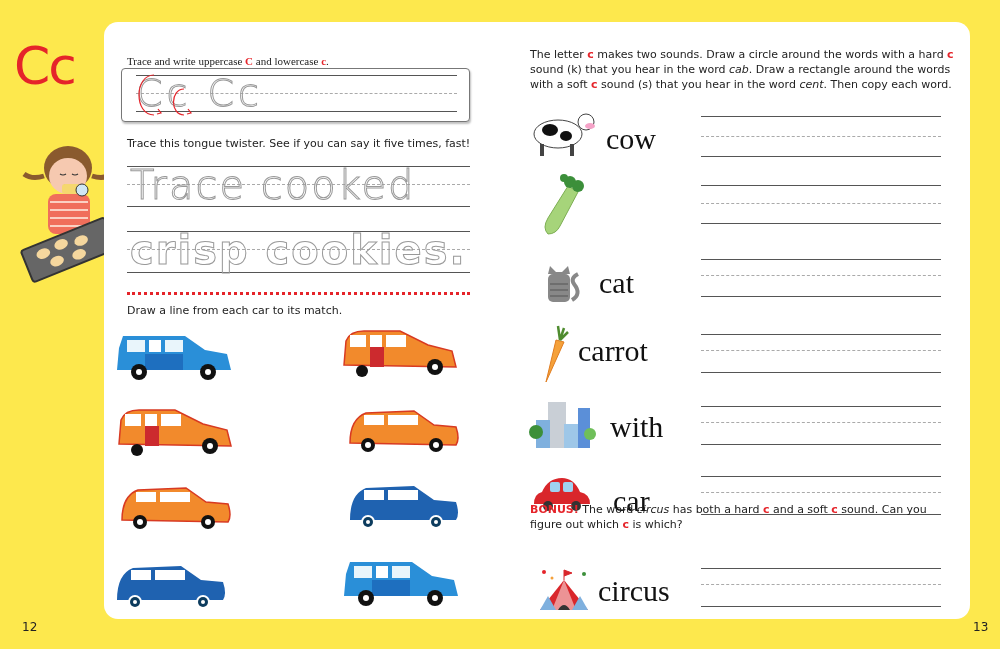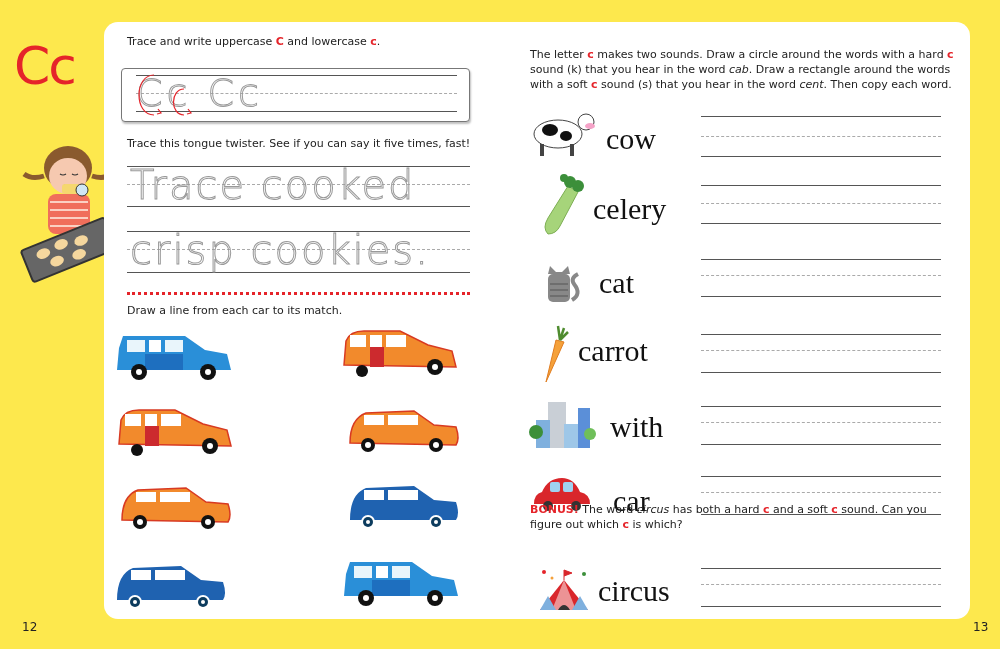--- a/index.html
+++ b/index.html
@@ -82,21 +82,21 @@
     <ellipse cx="25" cy="106" rx="7" ry="5" fill="#f5d79e"></ellipse>
     <ellipse cx="45" cy="104" rx="7" ry="5" fill="#f5d79e"></ellipse>
     <ellipse cx="65" cy="108" rx="7" ry="5" fill="#f5d79e"></ellipse>
     <ellipse cx="35" cy="118" rx="7" ry="5" fill="#f5d79e"></ellipse>
     <ellipse cx="58" cy="120" rx="7" ry="5" fill="#f5d79e"></ellipse>
   </g>
 </svg>
 
 <div class="panel"></div>
 
-<div class="instr" style="left:127px; top:34px;">
+<div class="instr" style="left:127px; top:54px;font-family:Liberation Serif, serif;">
   <span>Trace and write uppercase </span><span class="red">C</span><span> and lowercase </span><span class="red">c</span><span>.</span>
 </div>
 
 <div class="trace-box">
   <div class="hline" style="left:14px; right:12px; top:6px;"></div>
   <div class="dline" style="left:14px; right:12px; top:24px;"></div>
   <div class="hline" style="left:14px; right:12px; top:42px;"></div>
   <div class="trace-text" style="left:14px; top:2px; font-size:38px; letter-spacing:4px;">Cc  Cc</div>
   <svg style="position:absolute;left:10px;top:2px;" width="66" height="46">
     <path d="M22 4 C2 4 2 44 22 44" stroke="#e5242a" stroke-width="1.2" fill="none"></path>
@@ -109,21 +109,21 @@
 <div class="instr" style="left:127px; top:136px;">Trace this tongue twister. See if you can say it five times, fast!</div>
 
 <div class="hline" style="left:127px; width:343px; top:166px;"></div>
 <div class="dline" style="left:127px; width:343px; top:184px;"></div>
 <div class="hline" style="left:127px; width:343px; top:206px;"></div>
 <div class="trace-text" style="left:130px; top:162px; font-size:40px;">Trace cooked</div>
 
 <div class="hline" style="left:127px; width:343px; top:231px;"></div>
 <div class="dline" style="left:127px; width:343px; top:249px;"></div>
 <div class="hline" style="left:127px; width:343px; top:272px;"></div>
-<div class="trace-text" style="left:130px; top:227px; font-size:40px;">crisp cookies.</div>
+<div class="trace-text" style="left:130px; top:227px; font-size:40px;font-weight:bold;">crisp cookies.</div>
 
 <div class="dotted-red"></div>
 
 <div class="instr" style="left:127px; top:303px;">Draw a line from each car to its match.</div>
 
 <svg class="car" style="left:113px; top:330px;" viewBox="0 0 120 50">
   <path d="M4 40 L6 18 L10 6 L72 6 L92 20 L114 24 L118 40 Z" fill="#2a8fd8"></path>
   <rect x="14" y="10" width="18" height="12" fill="#e9f5fb"></rect>
     <rect x="36" y="10" width="12" height="12" fill="#fff"></rect>
     <rect x="52" y="10" width="18" height="12" fill="#e9f5fb"></rect>
@@ -228,21 +228,20 @@
   </div>
 </div>
 
 <div class="word-row" style="top:174px;">
   <svg class="word-icon" style="left:12px; top:0;" width="50" height="62" viewBox="0 0 50 62">
     <path d="M8 60 Q2 54 8 44 L28 12 L38 18 L20 52 Q16 60 8 60 Z" fill="#a6d47a" stroke="#7cae52"></path>
     <circle cx="30" cy="8" r="6" fill="#3c8f3a"></circle>
       <circle cx="38" cy="12" r="6" fill="#3c8f3a"></circle>
       <circle cx="24" cy="4" r="4" fill="#3c8f3a"></circle>
   </svg>
-  <div class="word-label" style="left:65px; top:18px;">celery</div>
   <div class="write-lines" style="top:11px;">
     <div class="hline" style="left:0; right:0; top:0;"></div>
     <div class="dline" style="left:0; right:0; top:18px;"></div>
     <div class="hline" style="left:0; right:0; top:38px;"></div>
   </div>
 </div>
 
 <div class="word-row" style="top:256px;">
   <svg class="word-icon" style="left:16px; top:8px;" width="40" height="42" viewBox="0 0 40 42">
     <rect x="4" y="10" width="22" height="28" rx="5" fill="#888"></rect>

